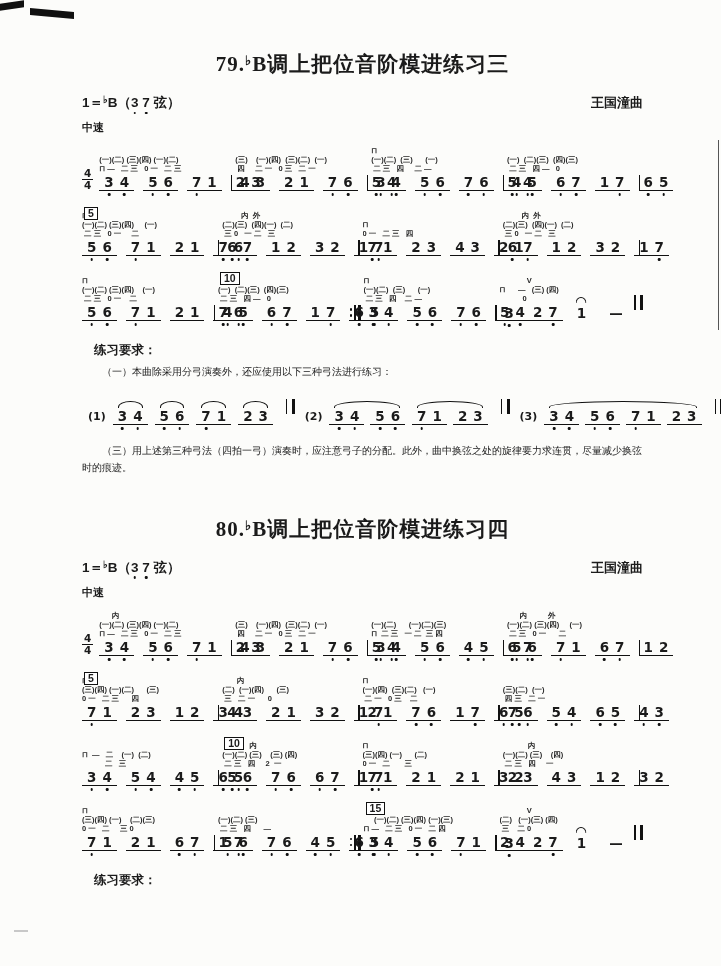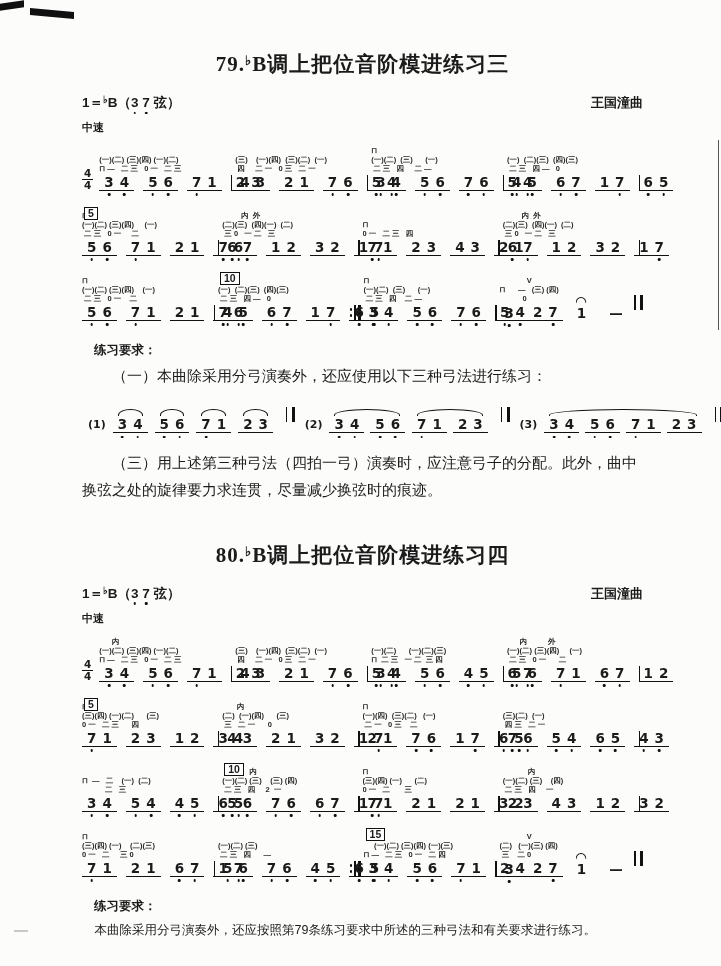--- a/index.html
+++ b/index.html
@@ -50,21 +50,21 @@
   .bl{width:1.3px;background:#111;height:15px;margin:0 3px 10px;flex:0 0 auto;}
   .blk{width:3px;background:#111;height:15px;flex:0 0 auto;}
   .blf{display:flex;gap:1.5px;margin:0 0 10px 3px;flex:0 0 auto;}
   .blr{display:flex;align-items:center;gap:2px;margin:0 3px 10px;flex:0 0 auto;}
   .rdots{display:flex;flex-direction:column;gap:3.5px;}
   .rdots i{width:2.6px;height:2.6px;border-radius:50%;background:#111;}
   .blr .bl{margin:0;}
 
   .req{margin-top:12px;}
   .req-h{font-weight:bold;font-size:12.5px;margin:10px 0 4px 12px;}
-  .req p{margin:4px 0;font-size:15px;line-height:1.75;text-indent:2em;}
+  .req p{margin:4px 0;font-size:10px;line-height:1.75;text-indent:2em;}
   .patterns{display:flex;align-items:flex-end;margin:16px 0 8px 6px;}
   .pat{display:flex;align-items:flex-end;margin-right:10px;}
   .pat-label{font-size:11px;font-weight:bold;margin:0 7px 11px 0;font-family:"DejaVu Sans",sans-serif;}
   .sl{position:relative;display:flex;padding-top:10px;margin-right:7px;}
   .arc{position:absolute;top:2px;left:5px;right:5px;height:6px;border:1.4px solid #111;
        border-bottom:none;border-radius:100% 100% 0 0/170% 170% 0 0;}
   .sl .grp{margin-right:6px;}
   .sl .grp:last-child{margin-right:0;}
   .pat .nrow{padding-bottom:9px;}
   .req80 p{margin:2px 0;font-size:12.5px;line-height:1.8;text-indent:1em;}
@@ -860,16 +860,15 @@
           </div>
           <div class="blf">
             <div class="bl"></div>
             <div class="blk"></div>
           </div>
         </div>
       </div>
 
     <div class="req req80">
       <div class="req-h">练习要求：</div>
-      <p>本曲除采用分弓演奏外，还应按照第79条练习要求中所述的三种弓法和有关要求进行练习。</p>
     </div>
   </section>
 </div>
 
 </body></html>

